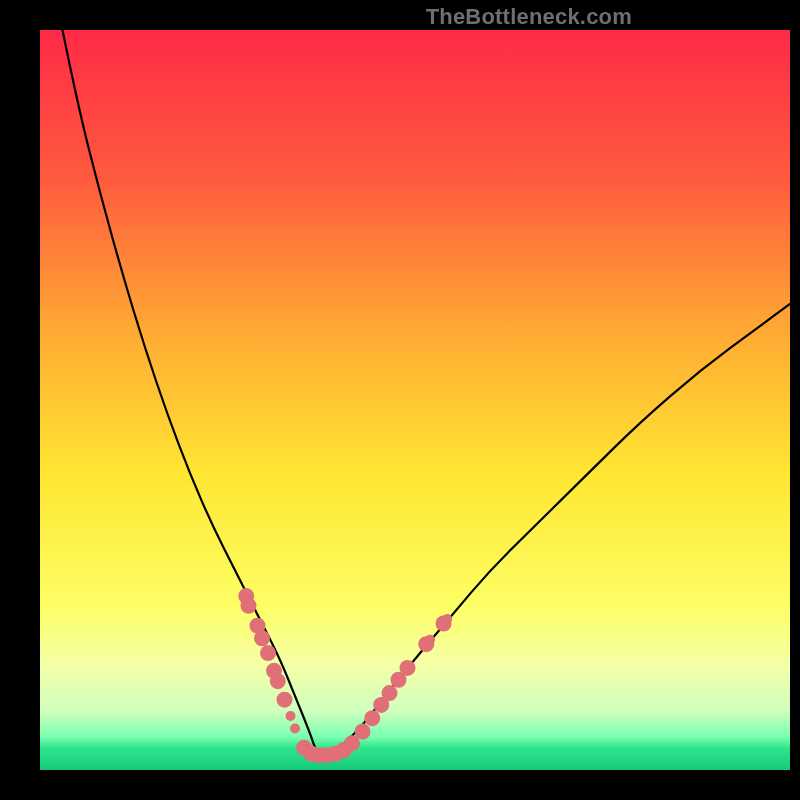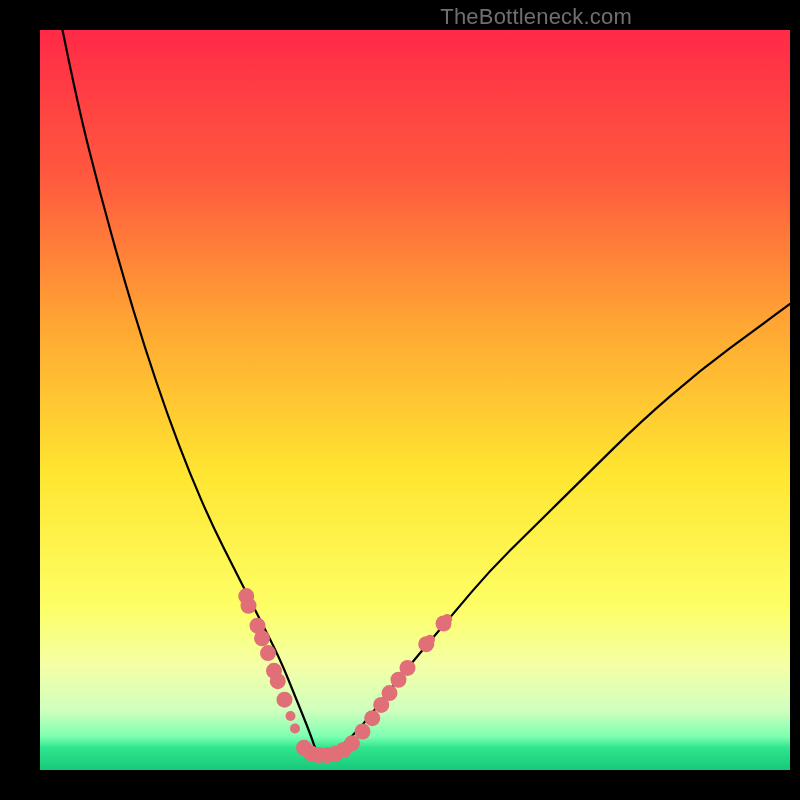--- a/index.html
+++ b/index.html
@@ -7,20 +7,21 @@
     padding: 0;
     width: 800px;
     height: 800px;
     background: #000000;
     overflow: hidden;
   }
   .chart-container {
     position: relative;
     width: 644px;
     height: 800px;
+    font-weight: bold;
   }
   .watermark {
     position: absolute;
     top: 4px;
     right: 12px;
     font-family: Arial, Helvetica, sans-serif;
     font-size: 22px;
     color: #6f6f6f;
     letter-spacing: 0.2px;
     z-index: 10;

